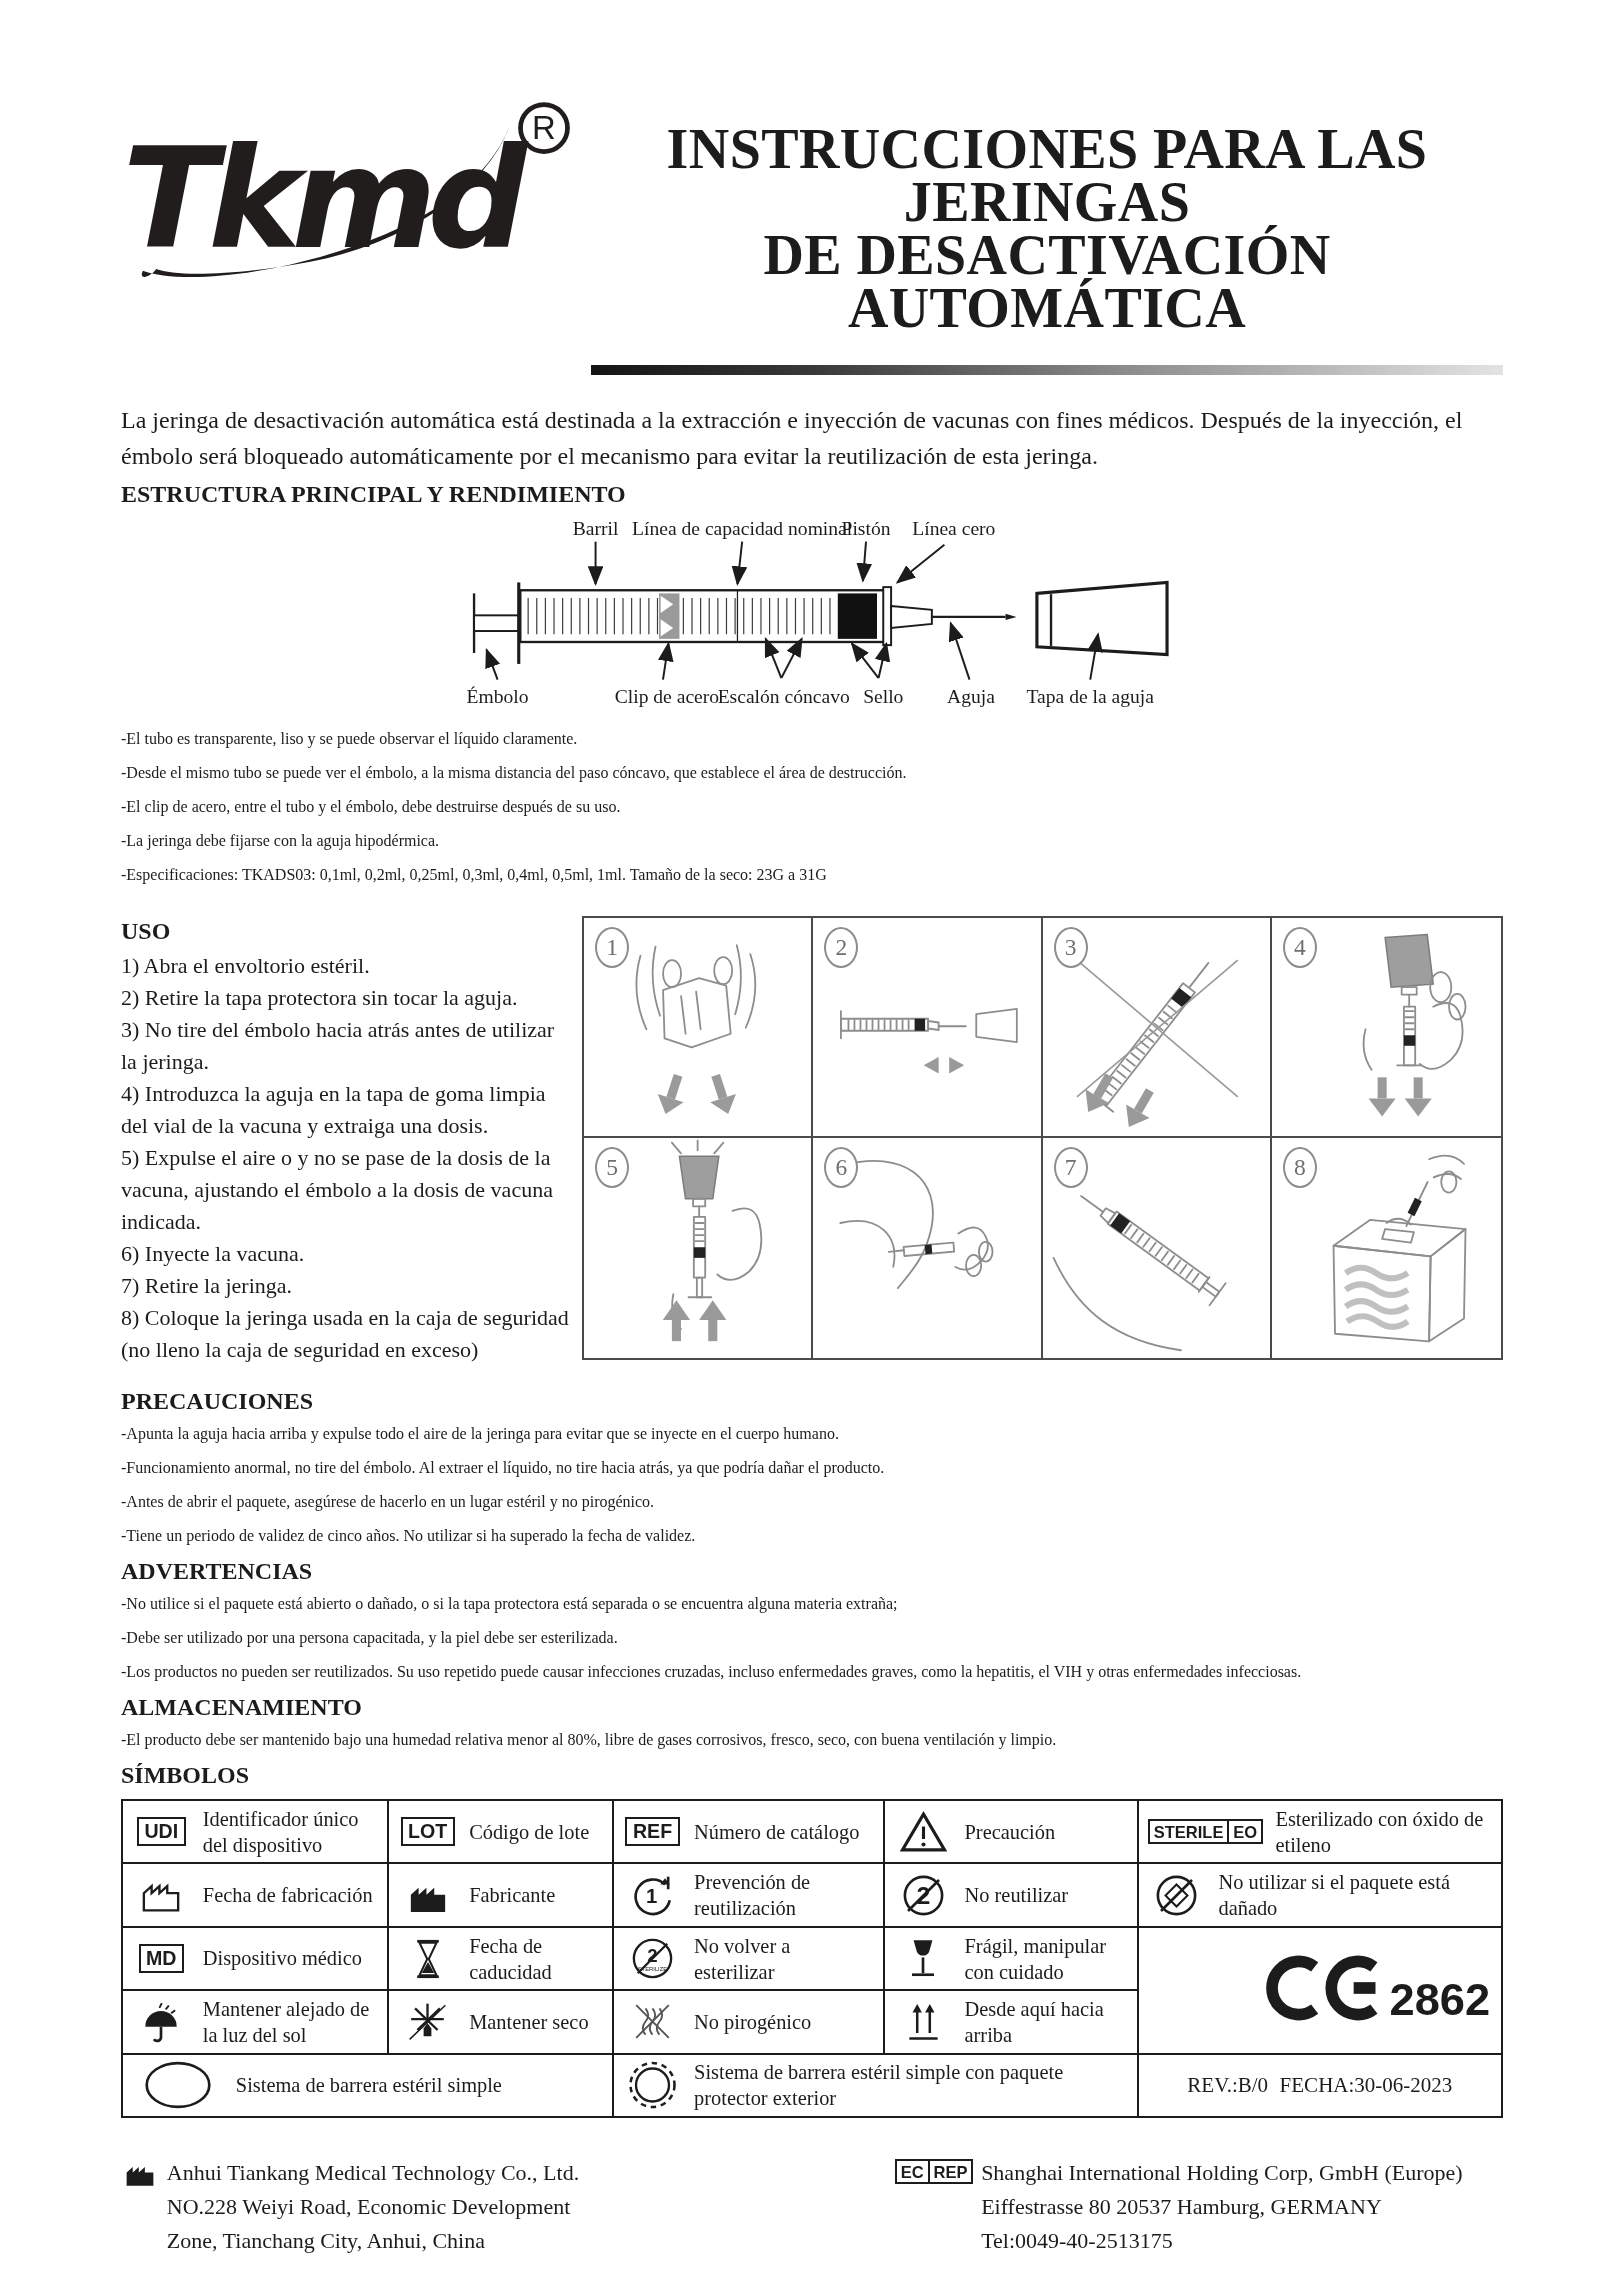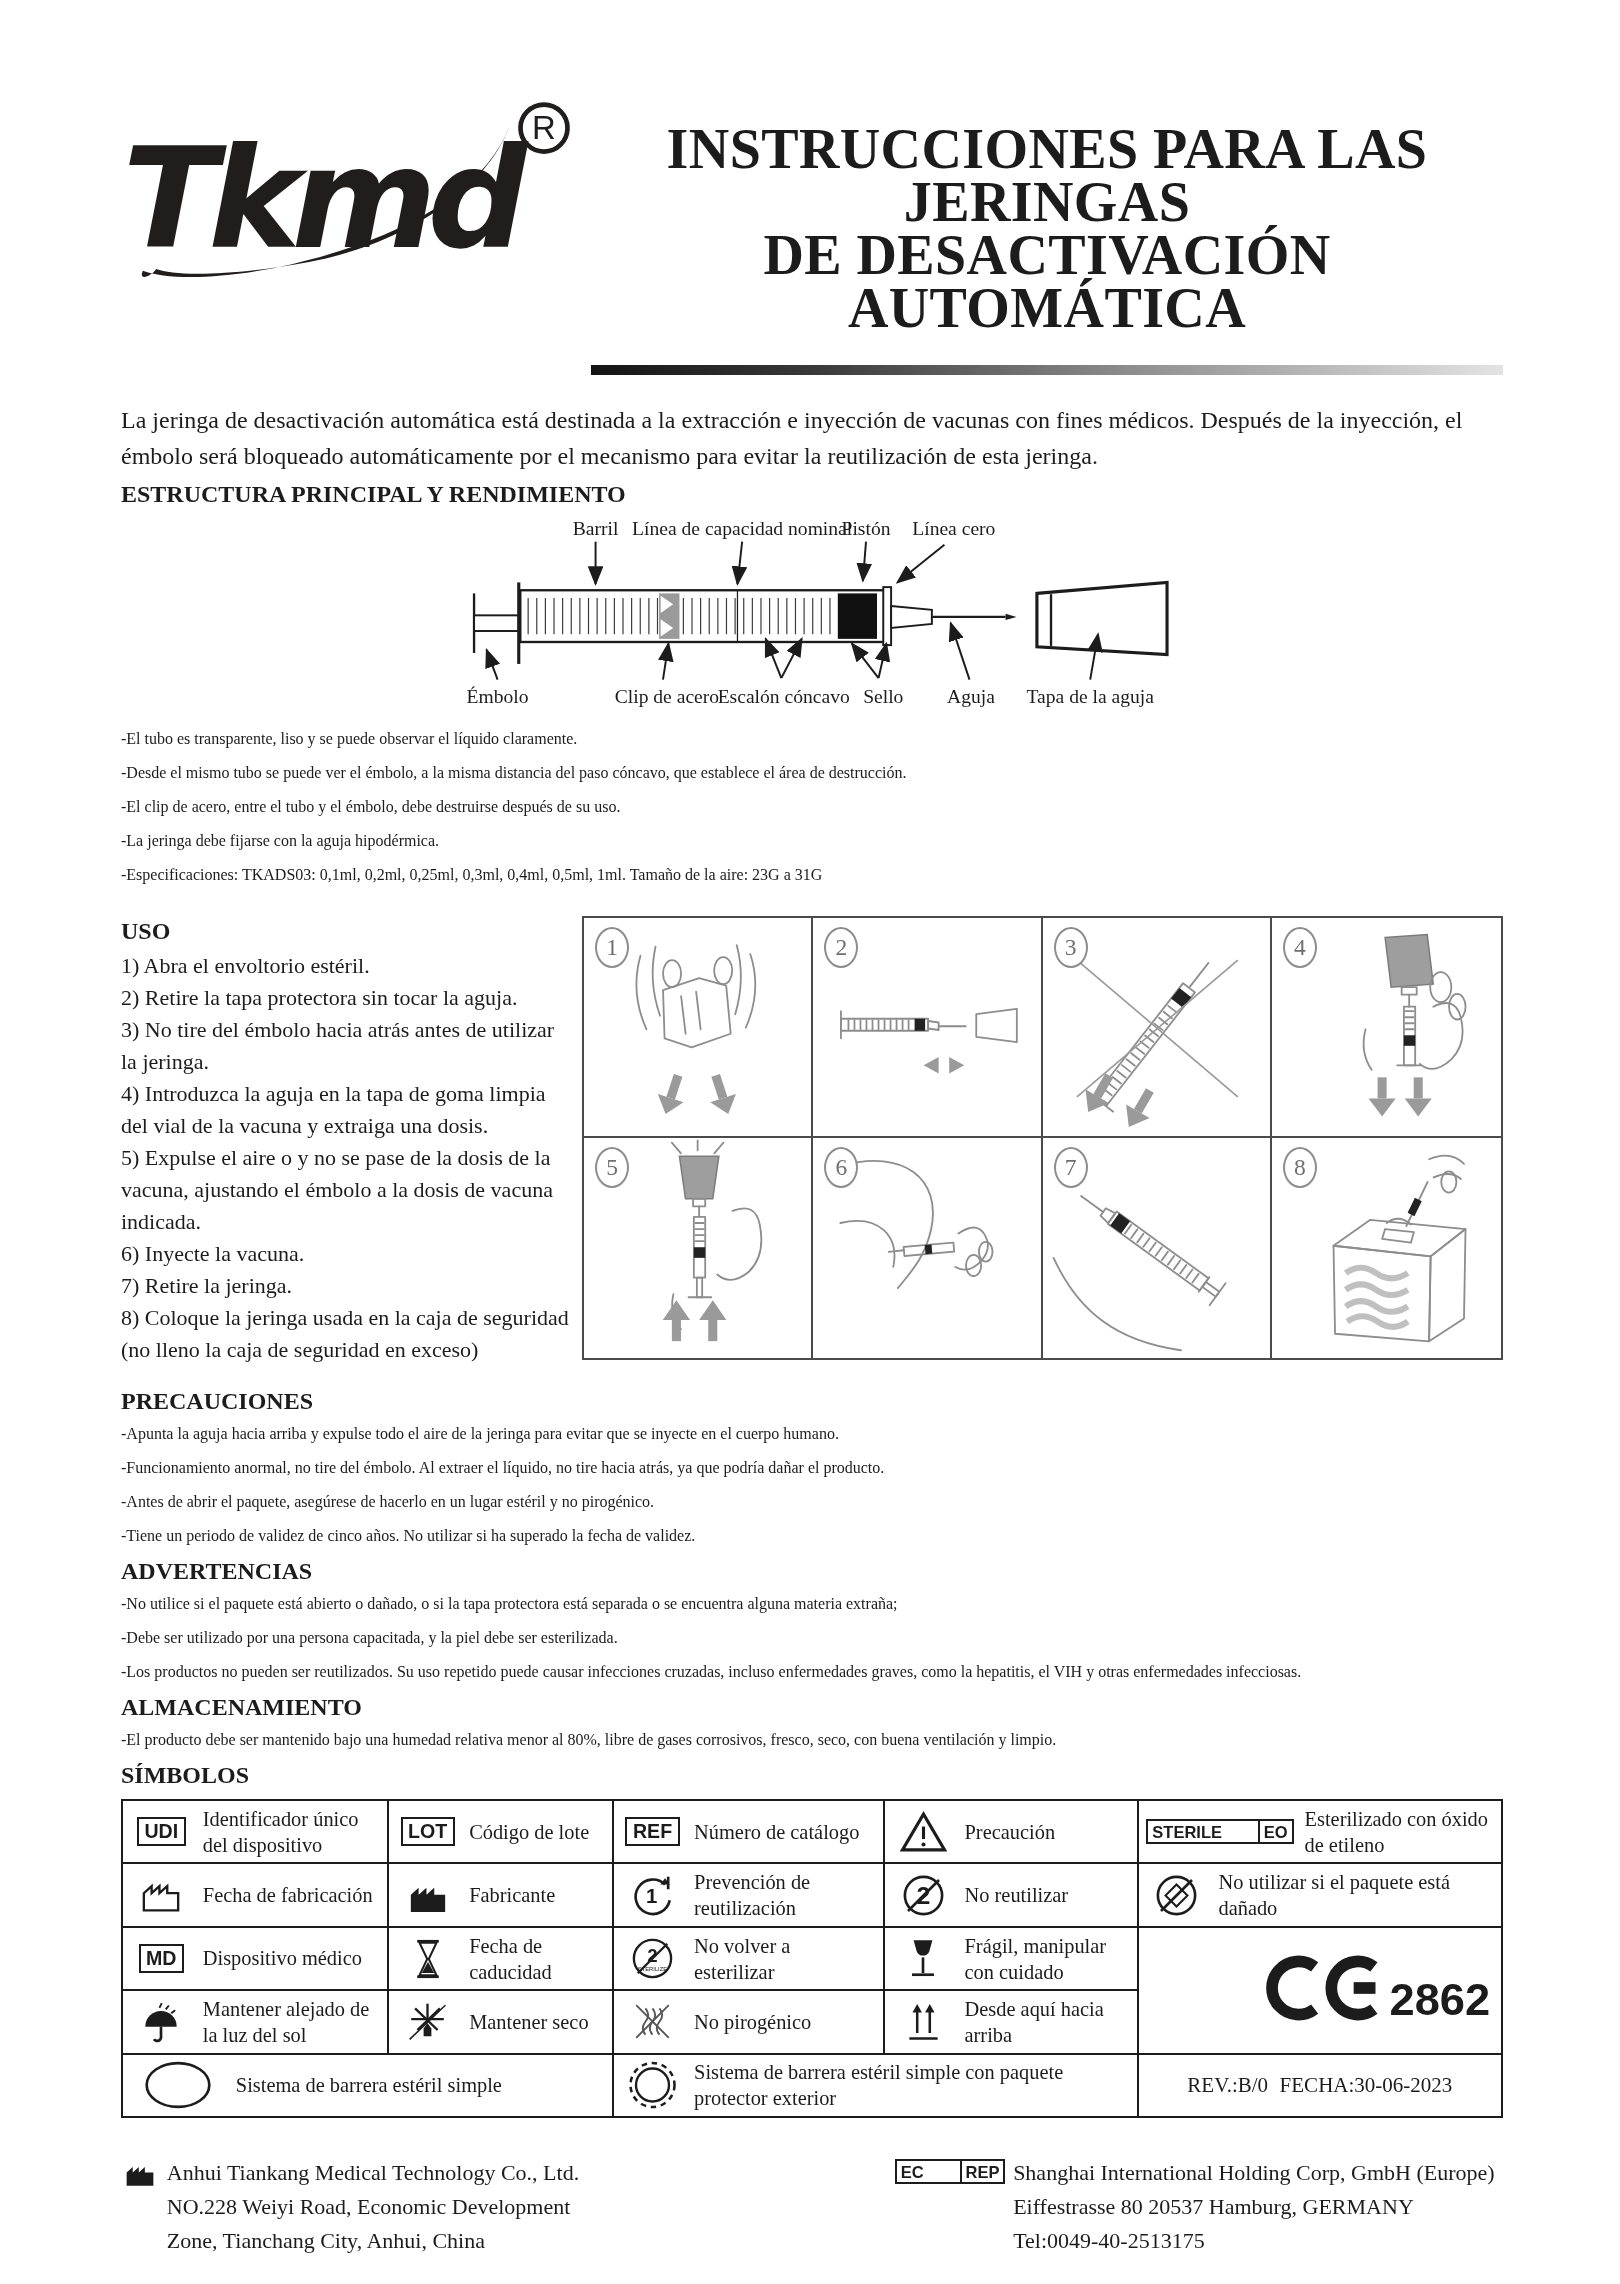--- a/index.html
+++ b/index.html
@@ -46,21 +46,21 @@
   .arr { fill:#9a9a9a; stroke:none; }
 
   
   table.symbols { width:100%; border-collapse:collapse; margin-top:7.8px; }
   table.symbols td { border:2.4px solid #1c1c1c; padding:4.7px 7.8px; vertical-align:middle; }
   .cell { display:flex; align-items:center; gap:11px; }
   .ic { flex:0 0 61px; display:flex; align-items:center; justify-content:center; }
   .ic svg { display:block; }
   .ct { font-size:20.4px; line-height:26px; }
   .tag { display:inline-block; border:2.4px solid #1c1c1c; font-family:"Liberation Sans", sans-serif; font-weight:bold; font-size:19.6px; padding:1.6px 5.5px; line-height:1.1; }
-  .tag2 { display:inline-flex; border:2.4px solid #1c1c1c; font-family:"Liberation Sans", sans-serif; font-weight:bold; font-size:16.5px; line-height:1.1;gap:32px; }
+  .tag2 { display:inline-flex; border:2.4px solid #1c1c1c; font-family:"Liberation Sans", sans-serif; font-weight:bold; font-size:16.5px; line-height:1.1; }
   .tag2 span { padding:1.6px 3.9px; }
   .tag2 span + span { border-left:2.4px solid #1c1c1c; }
   .ce-cell { text-align:right; }
   .rev-cell { text-align:center; font-size:21px; word-spacing:6.3px; }
 
   
   .footer { display:flex; margin-top:38px; }
   .f-block { display:flex; align-items:flex-start; gap:7.8px; }
   .f-left { flex:0 0 56%; }
   .f-lines { font-size:22px; line-height:34px; }
@@ -148,21 +148,21 @@
           <text class="dg-lbl" x="694" y="240" text-anchor="middle">Aguja</text>
           <text class="dg-lbl" x="846" y="240" text-anchor="middle">Tapa de la aguja</text>
         </svg>
       </div>
 
       <div style="margin-top:4.7px;">
         <p class="bullet">-El tubo es transparente, liso y se puede observar el líquido claramente.</p>
         <p class="bullet">-Desde el mismo tubo se puede ver el émbolo, a la misma distancia del paso cóncavo, que establece el área de destrucción.</p>
         <p class="bullet">-El clip de acero, entre el tubo y el émbolo, debe destruirse después de su uso.</p>
         <p class="bullet">-La jeringa debe fijarse con la aguja hipodérmica.</p>
-        <p class="bullet">-Especificaciones: TKADS03: 0,1ml, 0,2ml, 0,25ml, 0,3ml, 0,4ml, 0,5ml, 1ml. Tamaño de la aire: 23G a 31G</p>
+        <p class="bullet">-Especificaciones: TKADS03: 0,1ml, 0,2ml, 0,25ml, 0,3ml, 0,4ml, 0,5ml, 1ml. Tamaño de la seco: 23G a 31G</p>
       </div>
     </div>
 
     <div class="uso-flex">
       <div class="uso-left">
         <div class="h-sec">USO</div>
         <p class="uso-step">1) Abra el envoltorio estéril.</p>
         <p class="uso-step">2) Retire la tapa protectora sin tocar la aguja.</p>
         <p class="uso-step">3) No tire del émbolo hacia atrás antes de utilizar la jeringa.</p>
         <p class="uso-step">4) Introduzca la aguja en la tapa de goma limpia del vial de la vacuna y extraiga una dosis.</p>

